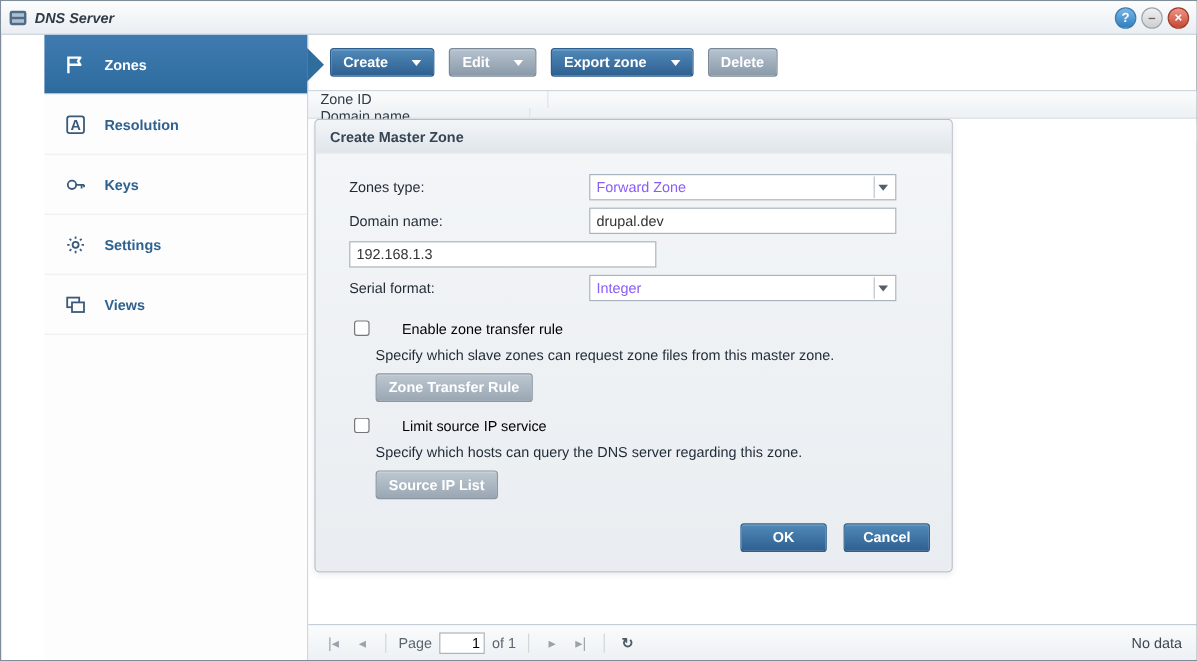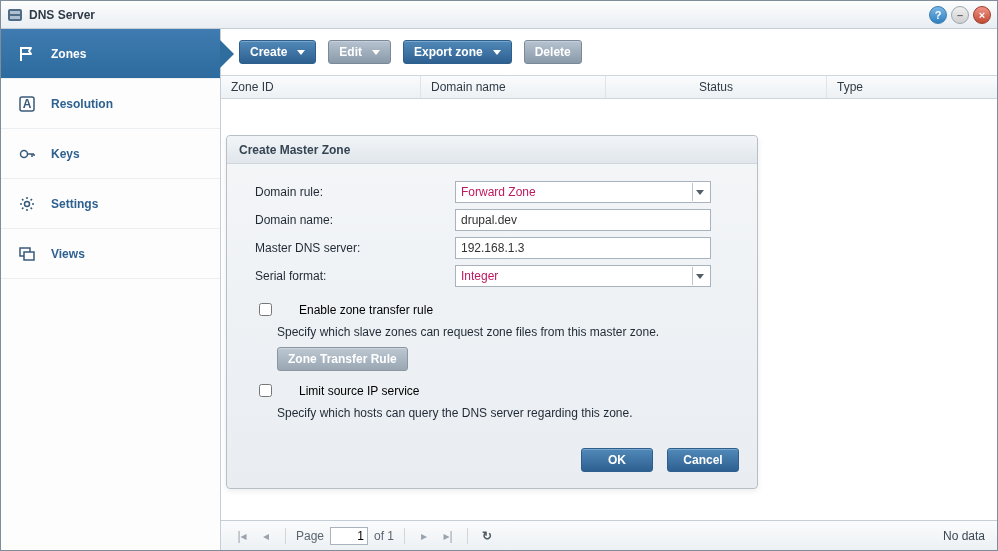--- a/index.html
+++ b/index.html
@@ -1,56 +1,56 @@
 <!DOCTYPE html>
 <html><head>
 <meta charset="utf-8">
 <style>
   * { box-sizing: border-box; font-family: "Segoe UI", Tahoma, Arial, sans-serif; font-size: 12px; }
   body { margin:0; padding:0; background:#fff; }
   .window { width:998px; height:551px; border:1px solid #7f8c9a; display:flex; flex-direction:column; background:#fff;}
   .titlebar { height:28px; background:linear-gradient(#fdfdfd,#e9eef3); border-bottom:1px solid #c5ced7; display:flex; align-items:center; padding:0 6px; }
   .titlebar .app-icon { width:16px; height:16px; margin-right:6px; }
-  .titlebar .title { font-weight:bold; color:#2f3b46; flex:1; }
+  .titlebar .title { font-weight:bold; color:#2f3b46; flex:1;font-style:italic; }
   .tb-buttons { display:flex; gap:4px; }
   .tb-btn { width:18px; height:18px; border-radius:50%; border:1px solid #9ca6af; display:flex; align-items:center; justify-content:center; font-size:11px; font-weight:bold; cursor:pointer;}
   .tb-help { background:linear-gradient(#7bb7e6,#2f7fc0); color:#fff; border-color:#3d7bab;}
   .tb-min  { background:linear-gradient(#f0f0f0,#cfcfcf); color:#666;}
   .tb-close{ background:linear-gradient(#f29488,#c24a33); color:#fff; border-color:#9c3c29;}
-  .body { flex:1; display:flex; min-height:0;}
+  .body { flex:1; display:flex; min-height:0;padding-left:36px;}
   
   .sidebar { width:220px; background:#fdfdfd; border-right:1px solid #c5ced7;}
   .nav-item { height:50px; display:flex; align-items:center; padding:0 16px; gap:14px; color:#2e6190; font-weight:bold; font-size:14px; border-bottom:1px solid #eceff2; cursor:pointer;}
   .nav-item.active { background:linear-gradient(#3f7bb0,#2d6b9e); color:#fff; position:relative;}
   .nav-item.active::after{
     content:""; position:absolute; right:-14px; top:50%; transform:translateY(-50%);
     width:0; height:0; border-top:14px solid transparent; border-bottom:14px solid transparent; border-left:14px solid #2f6d9f;
   }
   .nav-icon{ width:20px; height:20px; display:flex; align-items:center; justify-content:center; color:inherit;}
   .nav-item:not(.active) .nav-icon{ color:#3a5a7a; }
   
   .main { flex:1; display:flex; flex-direction:column; min-width:0;}
   .toolbar{ height:46px; display:flex; align-items:center; gap:12px; padding:0 18px;}
-  .btn { height:24px; padding:0 10px; border-radius:3px; border:1px solid #2c5f8d; background:linear-gradient(#5089b9,#2e6090); color:#fff; display:inline-flex; align-items:center; gap:10px; cursor:pointer; font-weight:bold; box-shadow:inset 0 1px 0 rgba(255,255,255,.25);}
+  .btn { height:24px; padding:0 10px; border-radius:3px; border:1px solid #2c5f8d; background:linear-gradient(#5089b9,#2e6090); color:#fff; display:inline-flex; align-items:center; gap:20px; cursor:pointer; font-weight:bold; box-shadow:inset 0 1px 0 rgba(255,255,255,.25);}
   .btn .caret{ width:0;height:0;border-left:4px solid transparent;border-right:4px solid transparent;border-top:5px solid #fff;}
   .btn.secondary{ background:linear-gradient(#b6c2cf,#8a9aa9); border-color:#7b8997;align-items:center;}
   .btn.flat{ background:linear-gradient(#bcc7d1,#9aa7b3); border-color:#8a96a1;}
-  .grid-header{ display:flex; height:24px; border-top:1px solid #cfd6dc; border-bottom:1px solid #cfd6dc; background:linear-gradient(#fafbfc,#edf1f4);}
+  .grid-header{ display:flex; height:24px; border-top:1px solid #cfd6dc; border-bottom:1px solid #cfd6dc; background:linear-gradient(#fafbfc,#edf1f4);flex-direction:column;}
   .gh-cell{ padding:0 10px; display:flex; align-items:center; color:#2f3b46; border-right:1px solid #dfe4e9;}
   .gh-cell:last-child{border-right:none;}
-  .content{flex:1; position:relative; background:#fff; overflow:hidden;margin-top:36px;}
+  .content{flex:1; position:relative; background:#fff; overflow:hidden;}
   
   .dialog{ position:absolute; left:5px; top:0px; width:532px; border:1px solid #b7bec5; border-radius:4px; background:linear-gradient(#f4f6f8,#e9edf1); box-shadow:0 2px 6px rgba(0,0,0,.08);}
   .dlg-title{ height:28px; display:flex; align-items:center; padding:0 12px; font-weight:bold; color:#354453; border-bottom:1px solid #cfd6dc; background:linear-gradient(#f2f5f8,#e0e6eb); border-radius:4px 4px 0 0;}
   .dlg-body{ padding:14px 28px 6px 28px;}
   .form-row{ display:flex; align-items:center; height:28px;}
   .form-row label{ width:200px; color:#1f2a35;}
   .form-row .field{ flex:1;}
   .text-input{ width:256px; height:22px; border:1px solid #a9b3bd; background:#fff; padding:0 5px; color:#333;}
-  .select{ width:256px; height:22px; border:1px solid #a9b3bd; background:#fff; color:#be185d; display:flex; align-items:center; justify-content:space-between; padding:0 4px 0 5px;}
+  .select{ width:256px; height:22px; border:1px solid #a9b3bd; background:#fff; color:#8b5cf6; display:flex; align-items:center; justify-content:space-between; padding:0 4px 0 5px;}
   .select .sel-caret{ width:14px; height:18px; border-left:1px solid #bcc4cc; display:flex; align-items:center; justify-content:center;}
   .select .sel-caret div{width:0;height:0;border-left:4px solid transparent;border-right:4px solid transparent;border-top:5px solid #545e68;}
   .check-row{ margin-top:10px; display:flex; align-items:center; gap:24px;}
   .check-row input{ width:13px; height:13px;}
   .desc{ margin:6px 0 8px 22px; color:#1f2a35;}
   .inner-btn{ margin-left:22px; }
   .dlg-buttons{ display:flex; justify-content:flex-end; gap:14px; padding:14px 18px 16px 18px;}
   .dlg-buttons .btn{ min-width:72px; justify-content:center;}
   
   .statusbar{ height:30px; border-top:1px solid #c5ced7; background:linear-gradient(#fafbfc,#edf1f4); display:flex; align-items:center; padding:0 12px; gap:6px; color:#5a6570;}
@@ -156,36 +156,35 @@
         <div class="gh-cell" style="flex:1; justify-content:center">Status</div>
         <div class="gh-cell" style="width:170px">Type</div>
       </div>
 
       <div class="content">
 
         <div class="dialog">
           <div class="dlg-title">Create Master Zone</div>
           <div class="dlg-body">
             <div class="form-row">
-              <label>Domain rule:</label>
+              <label>Zones type:</label>
               <div class="field">
                 <div class="select">
                   <span>Forward Zone</span>
                   <span class="sel-caret">
                       <div></div>
                     </span>
                 </div>
               </div>
             </div>
             <div class="form-row">
               <label>Domain name:</label>
               <div class="field"><input class="text-input" value="drupal.dev" style=""></div>
             </div>
             <div class="form-row">
-              <label>Master DNS server:</label>
               <div class="field"><input class="text-input" value="192.168.1.3" style=""></div>
             </div>
             <div class="form-row">
               <label>Serial format:</label>
               <div class="field">
                 <div class="select">
                   <span>Integer</span>
                   <span class="sel-caret">
                       <div></div>
                     </span>
@@ -200,20 +199,23 @@
             <div class="desc">Specify which slave zones can request zone files from this master zone.</div>
             <div class="btn flat inner-btn">
                 <span>Zone Transfer Rule</span>
               </div>
 
             <div class="check-row">
               <input type="checkbox" style="">
               <span>Limit source IP service</span>
             </div>
             <div class="desc">Specify which hosts can query the DNS server regarding this zone.</div>
+            <div class="btn flat inner-btn">
+                <span>Source IP List</span>
+              </div>
           </div>
           <div class="dlg-buttons">
             <div class="btn">
                 <span>OK</span>
               </div>
             <div class="btn">
                 <span>Cancel</span>
               </div>
           </div>
         </div>

